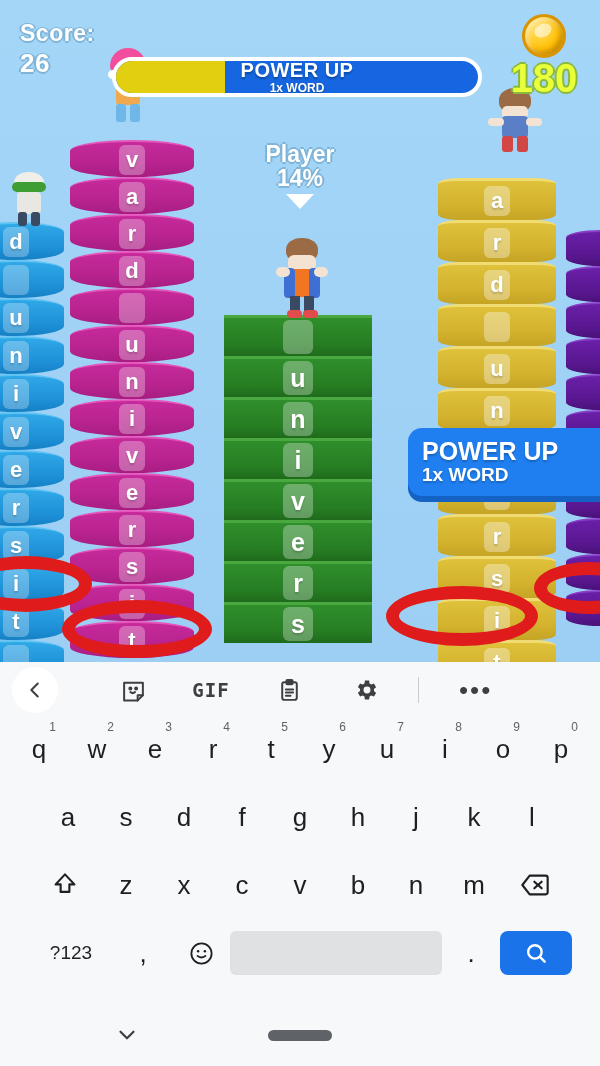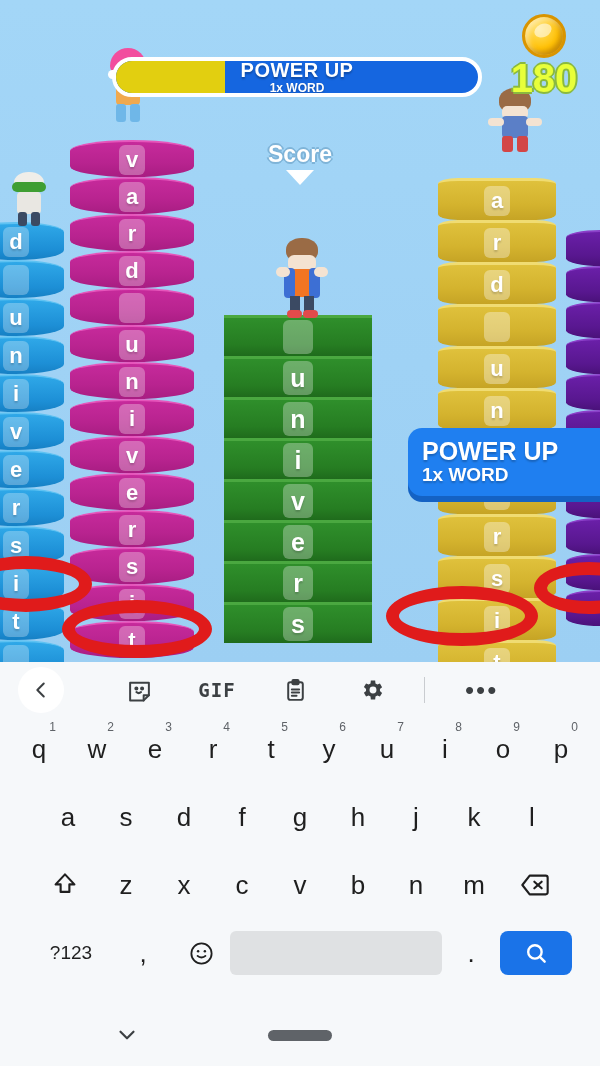--- a/index.html
+++ b/index.html
@@ -135,21 +135,21 @@
     box-shadow: 0 6px 0 #1462c4;
     display: flex; flex-direction: column; justify-content: center; padding-left: 14px;
   }
   .pu-badge .b1 { font-size: 25px; font-weight: bold; color: #fff; line-height: 1.05;
                   text-shadow: 0 2px 2px rgba(0,0,0,.22); }
   .pu-badge .b2 { font-size: 19px; font-weight: bold; color: #fff; line-height: 1.1; margin-top: 1px;
                   text-shadow: 0 2px 2px rgba(0,0,0,.22); }
 
   
   #keyboard { position: absolute; left: 0; top: 662px; width: 600px; height: 342px; background: #f6f8fa; }
-  #kb-toolbar { display: flex; align-items: center; height: 56px; padding: 0 18px; }
+  #kb-toolbar { display: flex; align-items: center; height: 56px; padding: 0 12px; }
   .tb-item { flex: 0 0 auto; display: flex; align-items: center; justify-content: center;
              height: 46px; color: #3c4043; }
   .tb-back { width: 46px; height: 46px; border-radius: 50%; background: #ffffff; margin-right: 36px; }
   .tb-slot { width: 78px; }
   .tb-gif { font-size: 19px; font-weight: bold; letter-spacing: 1px; font-family: "DejaVu Sans Mono", monospace; }
   .tb-div { width: 1px; height: 26px; background: #c9ccd0; margin: 0 0 0 12px; }
   .tb-dots { margin-left: 40px; font-size: 26px; letter-spacing: 2px; line-height: .5; }
 
   .kb-row { display: flex; justify-content: center; align-items: flex-start; height: 68px; }
   .key { position: relative; flex: 0 0 auto; width: 58px; height: 62px;
@@ -397,36 +397,41 @@
       <div style="position:absolute;left:12px;top:30px;width:11px;height:30px;background:#3d6fd4;border-radius:4px;"></div>
       <div style="position:absolute;left:37px;top:30px;width:11px;height:30px;background:#3d6fd4;border-radius:4px;"></div>
       <div style="position:absolute;left:4px;top:29px;width:14px;height:10px;background:#f4e3d2;border-radius:5px;"></div>
       <div style="position:absolute;left:42px;top:29px;width:14px;height:10px;background:#f4e3d2;border-radius:5px;"></div>
       <div style="position:absolute;left:18px;top:58px;width:10px;height:16px;background:#3b4a63;"></div>
       <div style="position:absolute;left:32px;top:58px;width:10px;height:16px;background:#3b4a63;"></div>
       <div style="position:absolute;left:15px;top:72px;width:15px;height:8px;background:#e24b4b;border-radius:4px;"></div>
       <div style="position:absolute;left:31px;top:72px;width:15px;height:8px;background:#e24b4b;border-radius:4px;"></div>
     </div>
 
+    <div class="score-box">
+      <div class="score-label">Score:</div>
+      <div class="score-val">26</div>
+    </div>
 
     <div class="coin-box">
       <div class="coin"></div>
       <div class="coin-val">180</div>
     </div>
 
     <div class="pbar-wrap">
       <div class="pbar-fill" id="pbar-fill" style="width: 30%;"></div>
       <div class="pbar-txt">
         <div class="pbar-t1">POWER UP</div>
         <div class="pbar-t2">1x WORD</div>
       </div>
     </div>
 
     <div class="marker">
-      <div class="m1">Score</div>
+      <div class="m1">Player</div>
+      <div class="m2">14%</div>
       <div class="tri"></div>
     </div>
 
     <div class="pu-badge">
       <div class="b1">POWER UP</div>
       <div class="b2">1x WORD</div>
     </div>
   </div>
 
   <div id="keyboard">

